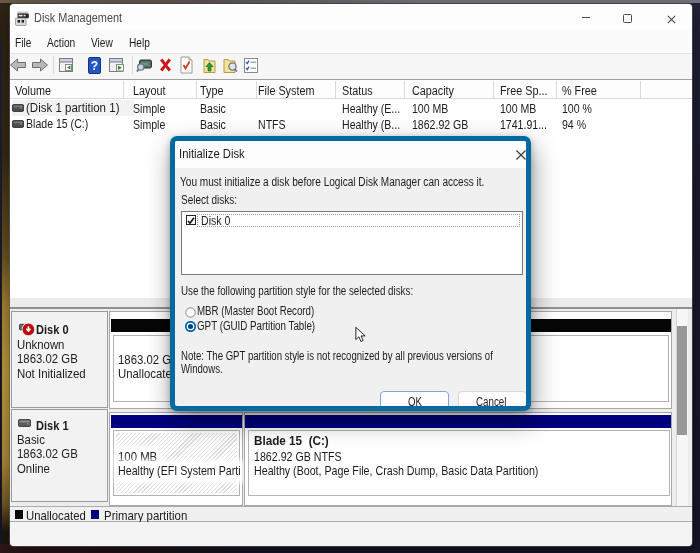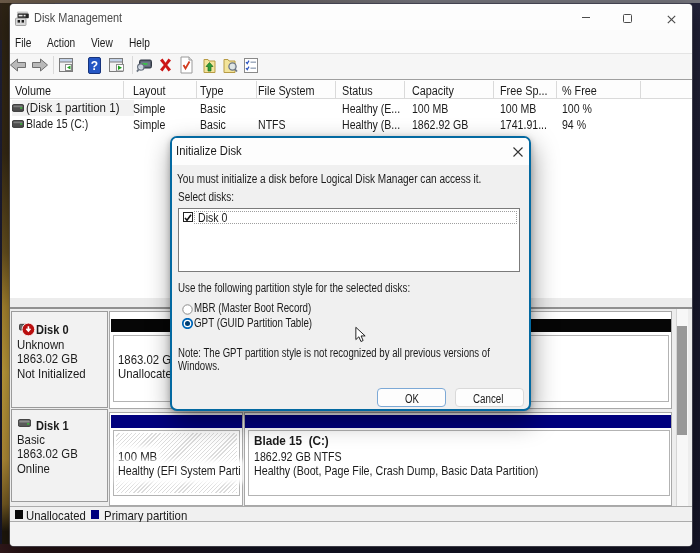--- a/index.html
+++ b/index.html
@@ -210,21 +210,21 @@
 
   <div class="abs" style="left:0;top:501.5px;width:682px;height:16.5px;background:#f0f0f0;border-top:1px solid #ababab;border-bottom:1px solid #ababab;"></div>
   <div class="abs" style="left:4.6px;top:506.3px;width:8.6px;height:9px;background:#0a0a0a;"></div>
   <span class="t" style="left:15.8px;top:504.6px;font-size:13px;transform:scaleX(0.87);">Unallocated</span>
   <div class="abs" style="left:80.9px;top:506.3px;width:8.6px;height:9px;background:#00007e;"></div>
   <span class="t" style="left:94.3px;top:504.6px;font-size:13px;transform:scaleX(0.88);">Primary partition</span>
 
   <div class="abs" style="left:0;top:518px;width:682px;height:24px;background:#f3f3f3;"></div>
 </div>
 
-<div class="abs" id="dlg" style="left:170px;top:136px;width:361px;height:275px;background:#f0f0f0;border-radius:7px;border:2px solid #0369a1;box-shadow:2px 10px 26px rgba(0,0,0,0.4), 0 2px 6px rgba(0,0,0,0.25);overflow:hidden;">
+<div class="abs" id="dlg" style="left:170px;top:136px;width:361px;height:275px;background:#f0f0f0;border-radius:7px;border:5px solid #0369a1;box-shadow:2px 10px 26px rgba(0,0,0,0.4), 0 2px 6px rgba(0,0,0,0.25);overflow:hidden;">
   <div class="abs" style="left:0;top:0;width:100%;height:27px;background:#fdfdfd;"></div>
   <span class="t" style="left:3.8px;top:6.5px;font-size:12.5px;color:#1a1a1a;transform:scaleX(0.90);">Initialize Disk</span>
   <svg class="abs" style="left:341px;top:9px" width="10" height="10" viewBox="0 0 10 10">
       <path d="M0.5 0.5 L9.5 9.5 M9.5 0.5 L0.5 9.5" stroke="#333" stroke-width="1.1"></path>
     </svg>
 
   <span class="t" style="left:5.0px;top:34.5px;font-size:12px;transform:scaleX(0.84);">You must initialize a disk before Logical Disk Manager can access it.</span>
   <span class="t" style="left:6.4px;top:53px;font-size:12px;transform:scaleX(0.83);">Select disks:</span>
 
   <div class="abs" style="left:6.3px;top:69.8px;width:341.5px;height:64px;background:#fff;border:1px solid #7b7b7b;"></div>

